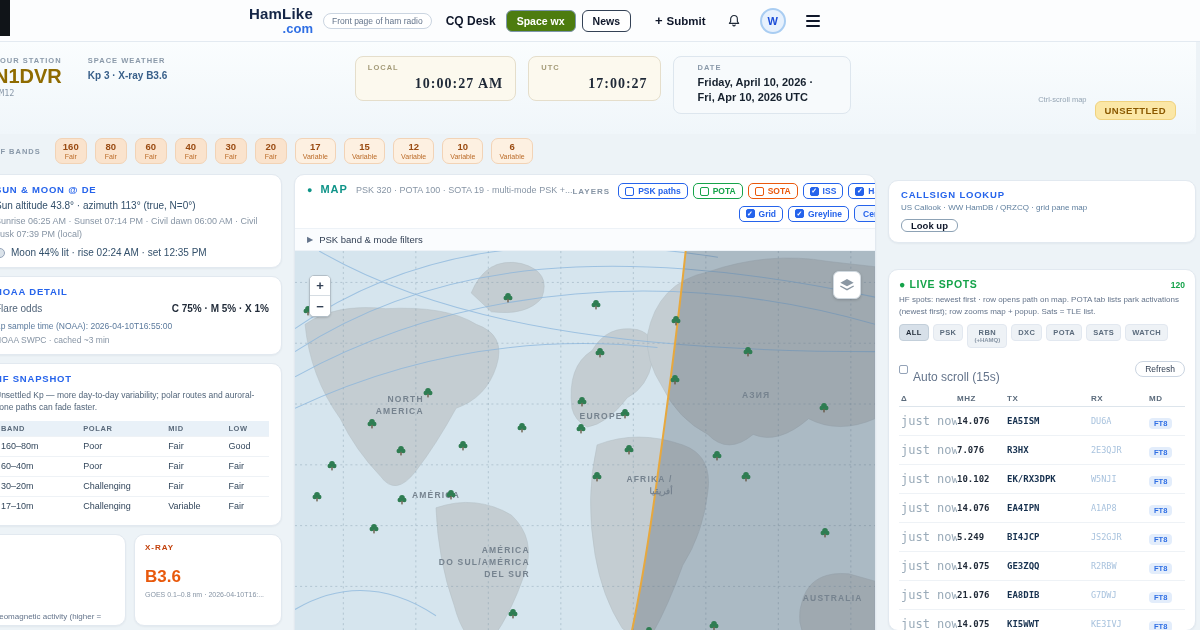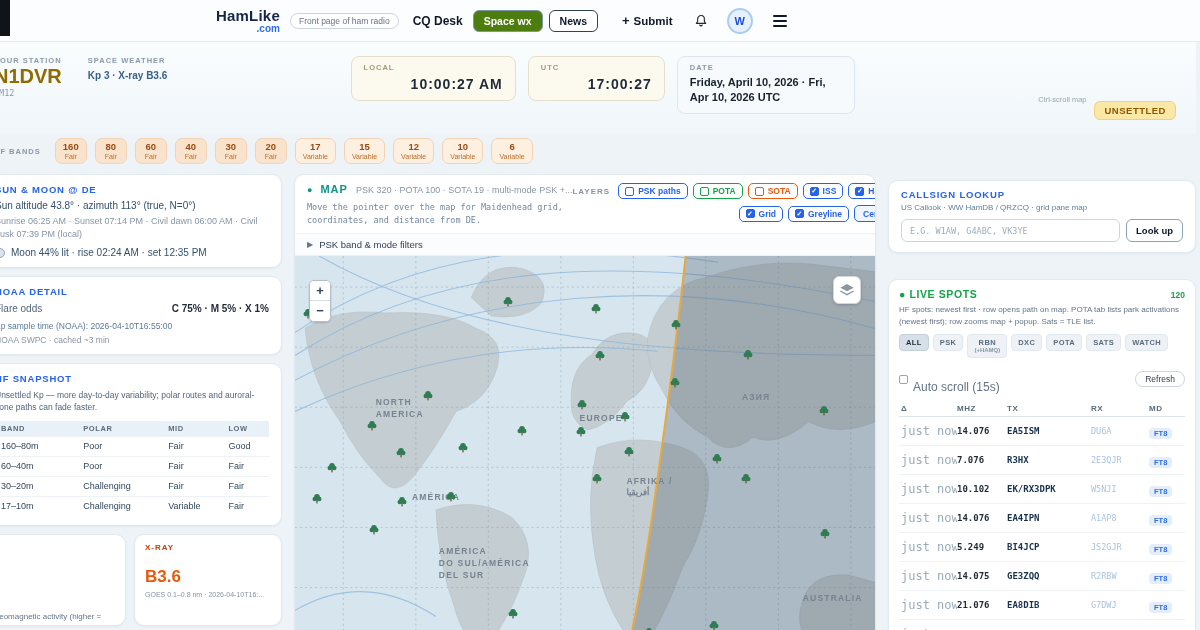--- a/index.html
+++ b/index.html
@@ -1,25 +1,25 @@
 <!DOCTYPE html>
 <html style="--accent: #2563eb; --map-title: #0f9488; --spots-green: #15a34a; --station-gold: #8f6b00; --xray-orange: #e8590c; --badge-bg: #fbe7a6; --badge-text: #8a5800;"><head>
 <meta charset="utf-8">
 <style>
   * { margin:0; padding:0; box-sizing:border-box; }
   html,body { width:1200px; height:630px; overflow:hidden; }
   body { font-family:"Liberation Sans", sans-serif; background:#edf3f7; position:relative; color:#1f2937; }
 
   
-  .navbar { height:42px; background:#fcfdfe; border-bottom:1px solid #e3eaf1; position:relative; z-index:20; }
+  .navbar { height:42px; background:#fcfdfe; border-bottom:1px solid #e3eaf1; position:relative; z-index:20;padding-left:33px; }
   .corner-artifact { position:absolute; left:0; top:0; width:10px; height:36px; background:#101418; }
   .nav-inner { display:flex; align-items:center; height:100%; padding-left:216px; gap:10px; }
   .logo { display:flex; flex-direction:column; align-items:flex-end; line-height:1; cursor:pointer; }
   .logo-main { font-size:15px; font-weight:800; color:#152647; letter-spacing:.2px; }
-  .logo-tld { font-size:10px; font-weight:700; color:#2f6fe4; margin-top:1px; }
+  .logo-tld { font-size:13px; font-weight:700; color:#2f6fe4; margin-top:1px; }
   .tagline { font-size:8.5px; color:#64748b; border:1px solid #cbd5e1; border-radius:10px; padding:2px 8px; white-space:nowrap; background:#fff; }
   .cq { font-size:12px; font-weight:800; color:#0f172a; margin-left:4px; white-space:nowrap; }
   .nav-buttons { display:flex; gap:6px; }
   .navbtn { font-size:10.5px; font-weight:700; padding:4px 10px; border-radius:6px; border:1px solid #334155; background:#fff; color:#0f172a; cursor:pointer; white-space:nowrap; font-family:inherit; }
   .navbtn.active { background:#4d7c0f; border-color:#7e96ad; color:#fff; }
   .search { display:flex; align-items:center; gap:6px; width:282px; height:26px; border:1.5px solid #8ec3e6; background:#e9f4fb; border-radius:14px; padding:0 10px; margin-left:16px; }
   .search .mag { width:13px; height:13px; flex:0 0 auto; }
   .search input { flex:1; border:none; background:transparent; outline:none; font-size:10.5px; color:#334155; font-family:inherit; }
   .search input::placeholder { color:#7d97ad; }
   .submit { display:flex; align-items:center; gap:4px; font-size:11.5px; font-weight:700; color:#0f172a; margin-left:14px; cursor:pointer; white-space:nowrap; }
@@ -34,22 +34,22 @@
 
   
   .hero { background:linear-gradient(180deg,#fafdfe,#f0f6fa); padding:14px 4px 4px 12px; height:92px; display:flex; align-items:flex-start; }
   .blk-label { font-size:7.5px; font-weight:800; letter-spacing:1px; color:#8a99a9; text-transform:uppercase; }
   .station { margin-right:26px; }
   .callsign { font-size:20px; font-weight:800; color:var(--station-gold,#8f6b00); line-height:1.15; }
   .gridsq { font-size:8.5px; color:#8a99a9; font-family:"DejaVu Sans Mono",monospace; }
   .spacewx .sw-val { font-size:10px; font-weight:700; color:#39608a; margin-top:5px; }
   .clockbox { border:1px solid #e5decb; background:#fcf9ee; border-radius:8px; padding:6px 12px 8px; margin-left:12px; min-width:132px; }
   .clockbox .blk-label { color:#a39a77; }
-  .clockval { font-family:Liberation Sans, sans-serif; font-size:14px; font-weight:700; color:#1f2937; letter-spacing:1px; margin-top:4px; white-space:nowrap;margin-left:47px; }
-  .datebox { border:1px solid #dde6ee; background:#f7fafc; border-radius:8px; padding:6px 12px 8px; margin-left:12px; width:178px; }
+  .clockval { font-family:Liberation Serif, serif; font-size:14px; font-weight:700; color:#1f2937; letter-spacing:1px; margin-top:4px; white-space:nowrap;margin-left:47px; }
+  .datebox { border:1px solid #dde6ee; background:#f7fafc; border-radius:8px; padding:6px 24px 8px; margin-left:12px; width:178px; }
   .dateval { font-size:11px; font-weight:700; color:#16212e; line-height:1.35; margin-top:3px; }
   .hero-right { margin-left:auto; display:flex; align-items:center; gap:8px; align-self:flex-end; margin-bottom:10px; padding-right:16px; }
   .hint-sm { font-size:7.5px; color:#95a5b4; white-space:nowrap; }
   .status-badge { background:var(--badge-bg,#fbe7a6); color:var(--badge-text,#8a5800); border:1px solid #f0d27e; font-size:9.5px; font-weight:800; letter-spacing:.5px; padding:3px 9px; border-radius:6px; white-space:nowrap;margin-top:22px; }
 
   
   .bands { display:flex; align-items:center; gap:8px; padding:4px 12px 8px; height:38px; }
   .bands .blk-label { margin-right:6px; white-space:nowrap; }
   .band-pill { display:flex; flex-direction:column; align-items:center; border:1px solid #f2d3b6; border-radius:7px; padding:2px 7px; min-width:32px; line-height:1.2; cursor:pointer; }
   .band-pill.fair { background:#fae3cd; }
@@ -103,21 +103,21 @@
   .layers-label { font-size:8px; font-weight:800; letter-spacing:1px; color:#8795a5; margin-right:3px; }
   .layer-pill { display:flex; align-items:center; gap:4px; border:1px solid var(--c,#2563eb); color:var(--c,#2563eb); font-size:8.5px; font-weight:600; border-radius:5px; padding:2px 6px; cursor:pointer; background:#fff; white-space:nowrap; }
   .layer-pill .cb { width:9px; height:9px; border:1px solid var(--c,#2563eb); border-radius:2px; display:flex; align-items:center; justify-content:center; font-size:7px; color:#fff; background:#fff; }
   .layer-pill .cb.checked { background:#2563eb; border-color:#2563eb; }
   .center-de { border:1px solid var(--accent,#2563eb); color:var(--accent,#2563eb); background:#eff6ff; font-size:8.5px; font-weight:700; border-radius:5px; padding:2.5px 8px; cursor:pointer; font-family:inherit; white-space:nowrap; }
   .filters-bar { display:flex; align-items:center; gap:6px; padding:5px 12px; border-top:1px solid #edf2f7; border-bottom:1px solid #edf2f7; background:#fafcfe; font-size:9.5px; color:#334155; cursor:pointer; }
   .caret { color:#64748b; font-size:8px; }
   .map-viewport { position:relative; flex:1; background:#d6e5ee; overflow:hidden; }
   .map-svg { position:absolute; inset:0; width:100%; height:100%; }
   .marker { position:absolute; width:12px; height:12px; margin:-6px 0 0 -6px; cursor:pointer; }
-  .map-label { position:absolute; transform:translate(-50%,-50%); text-align:left; font-size:8.5px; font-weight:700; letter-spacing:1.2px; color:#76838f; text-transform:uppercase; white-space:nowrap; line-height:1.4; pointer-events:none; }
+  .map-label { position:absolute; transform:translate(-50%,-50%); text-align:right; font-size:8.5px; font-weight:700; letter-spacing:1.2px; color:#76838f; text-transform:uppercase; white-space:nowrap; line-height:1.4; pointer-events:none; }
   .zoomctl { position:absolute; left:14px; top:24px; width:22px; border:1px solid #b2bec7; border-radius:5px; overflow:hidden; background:#fff; box-shadow:0 1px 2px rgba(0,0,0,.15); }
   .zoomctl button { display:block; width:100%; height:20px; background:#fff; border:none; font-size:13px; font-weight:700; color:#334155; cursor:pointer; line-height:1; font-family:inherit; }
   .zoomctl button:first-child { border-bottom:1px solid #d6dde3; }
   .layersctl { position:absolute; right:14px; top:20px; width:28px; height:28px; background:#fff; border:1px solid #cfd8df; border-radius:6px; display:flex; align-items:center; justify-content:center; box-shadow:0 1px 3px rgba(0,0,0,.18); cursor:pointer; }
 
   
   .lookup-card { padding:8px 12px 10px; }
   .lookup-sub { font-size:8px; color:#5f7f9e; margin-top:3px; white-space:nowrap; overflow:hidden; }
   .lookup-row { display:flex; gap:6px; margin-top:7px; }
   .lookup-row input { flex:1; height:23px; border:1px solid #cbd5e1; border-radius:6px; padding:0 8px; font-family:"DejaVu Sans Mono",monospace; font-size:8.5px; color:#334155; outline:none; }
@@ -346,24 +346,20 @@
     </div>
 
     <div class="col-map card map-card">
       <div class="map-head">
         <div>
           <div class="map-title-row">
             <span class="map-dot">●</span>
             <span class="map-title">MAP</span>
             <span class="map-sub">PSK 320 · POTA 100 · SOTA 19 · multi-mode PSK +...</span>
           </div>
-          <div class="map-hint">
-            <div>Move the pointer over the map for Maidenhead grid,</div>
-            <div>coordinates, and distance from DE.</div>
-          </div>
         </div>
         <div class="layers-right">
           <div class="layers-row">
             <span class="layers-label">LAYERS</span>
             <div id="layers-row1" class="layers-row">
                 <label class="layer-pill" style="--c: #2563eb;">
                   <span class="cb"></span>
                   <span>PSK paths</span>
                 </label>
                 <label class="layer-pill" style="--c: #16a34a;">
@@ -645,21 +641,20 @@
             </svg>
         </div>
       </div>
     </div>
 
     <div class="col-right">
       <div class="card lookup-card">
         <div class="ptitle">CALLSIGN LOOKUP</div>
         <div class="lookup-sub">US Callook · WW HamDB / QRZCQ · grid pane map</div>
         <div class="lookup-row">
-          <input placeholder="E.G. W1AW, G4ABC, VK3YE" style="">
           <button class="lookup-btn">Look up</button>
         </div>
       </div>
 
       <div class="card spots-card">
         <div class="spots-head">
           <span class="spots-title"><span>●</span> <span>LIVE SPOTS</span></span>
           <span class="spots-count">120</span>
         </div>
         <div class="spots-desc">HF spots: newest first · row opens path on map. POTA tab lists park activations (newest first); row zooms map + popup. Sats = TLE list.</div>

